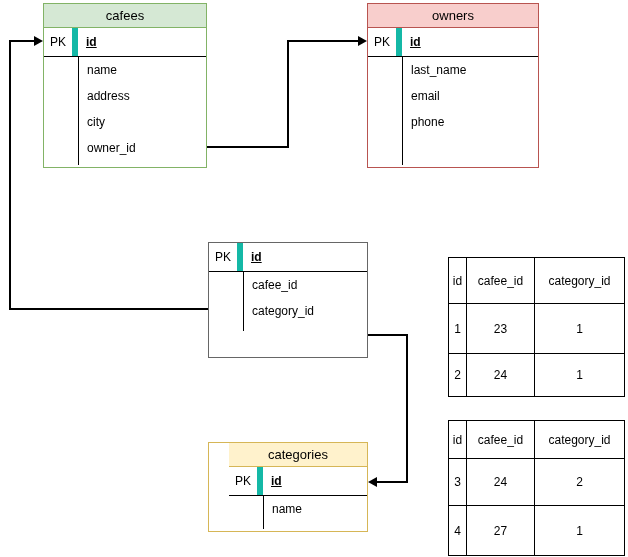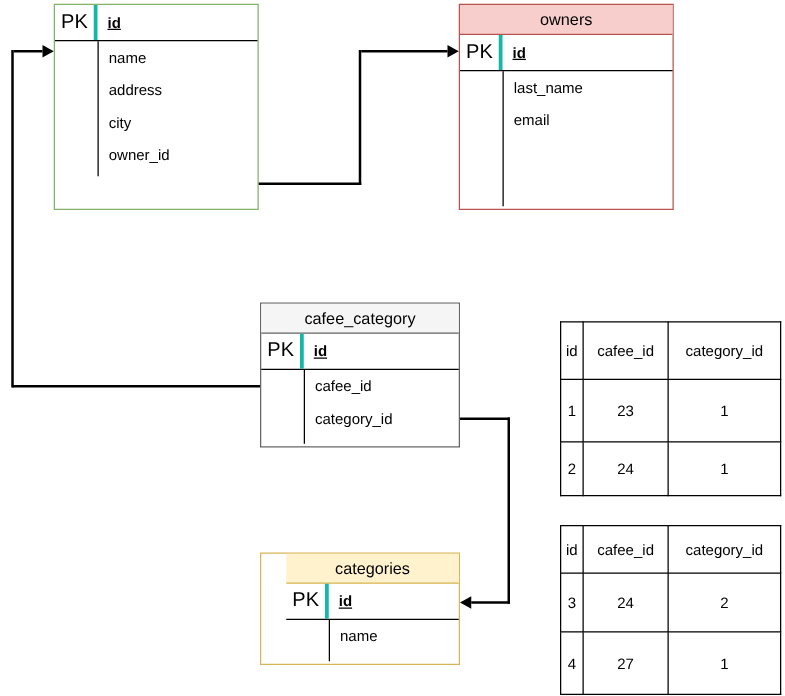--- a/index.html
+++ b/index.html
@@ -30,25 +30,25 @@
   }
   .ent-pk-row {
     display: flex;
     height: 29px;
     border-bottom: 1px solid #000000;
     box-sizing: border-box;
   }
   .pk-cell {
     flex: 0 0 34px;
     width: 34px;
-    border-right: 3px solid #14b8a6;
+    border-right: 6px solid #14b8a6;
     box-sizing: border-box;
     text-align: center;
     line-height: 28px;
-    font-size: 16px;
+    font-size: 12px;
   }
   .pk-field {
     flex: 1;
     line-height: 28px;
     padding-left: 8px;
     font-size: 12px;
     font-weight: bold;
     text-decoration: underline;
   }
   .ent-body { position: relative; width: 100%; }
@@ -94,20 +94,21 @@
     padding: 0;
     white-space: nowrap;
   }
 </style>
 </head>
 <body>
 
 <div class="canvas">
 
   <div class="entity" style="left: 43px; top: 3px; width: 164px; height: 165px; border-color: rgb(130, 179, 102);">
+    <div class="ent-header" style="background: rgb(213, 232, 212); border-bottom-color: rgb(130, 179, 102);">cafees</div>
     <div class="ent-pk-row">
       <div class="pk-cell">PK</div>
       <div class="pk-field">id</div>
     </div>
     <div class="ent-body" style="height:108px;">
       <div class="ent-vline"></div>
       <div class="field">name</div>
       <div class="field">address</div>
       <div class="field">city</div>
       <div class="field">owner_id</div>
@@ -117,25 +118,25 @@
   <div class="entity" style="left: 367px; top: 3px; width: 172px; height: 165px; border-color: rgb(184, 84, 80);">
     <div class="ent-header" style="background: rgb(248, 206, 204); border-bottom-color: rgb(184, 84, 80);">owners</div>
     <div class="ent-pk-row">
       <div class="pk-cell">PK</div>
       <div class="pk-field">id</div>
     </div>
     <div class="ent-body" style="height:108px;">
       <div class="ent-vline"></div>
       <div class="field">last_name</div>
       <div class="field">email</div>
+      <div class="field">phone</div>
     </div>
   </div>
 
   <div class="entity" style="left: 208px; top: 242px; width: 160px; height: 116px; border-color: rgb(102, 102, 102);">
-    <div class="ent-header" style="background: rgb(245, 245, 245); border-bottom-color: rgb(102, 102, 102);">cafee_category</div>
     <div class="ent-pk-row">
       <div class="pk-cell">PK</div>
       <div class="pk-field">id</div>
     </div>
     <div class="ent-body" style="height:59px;">
       <div class="ent-vline"></div>
       <div class="field">cafee_id</div>
       <div class="field">category_id</div>
     </div>
   </div>

